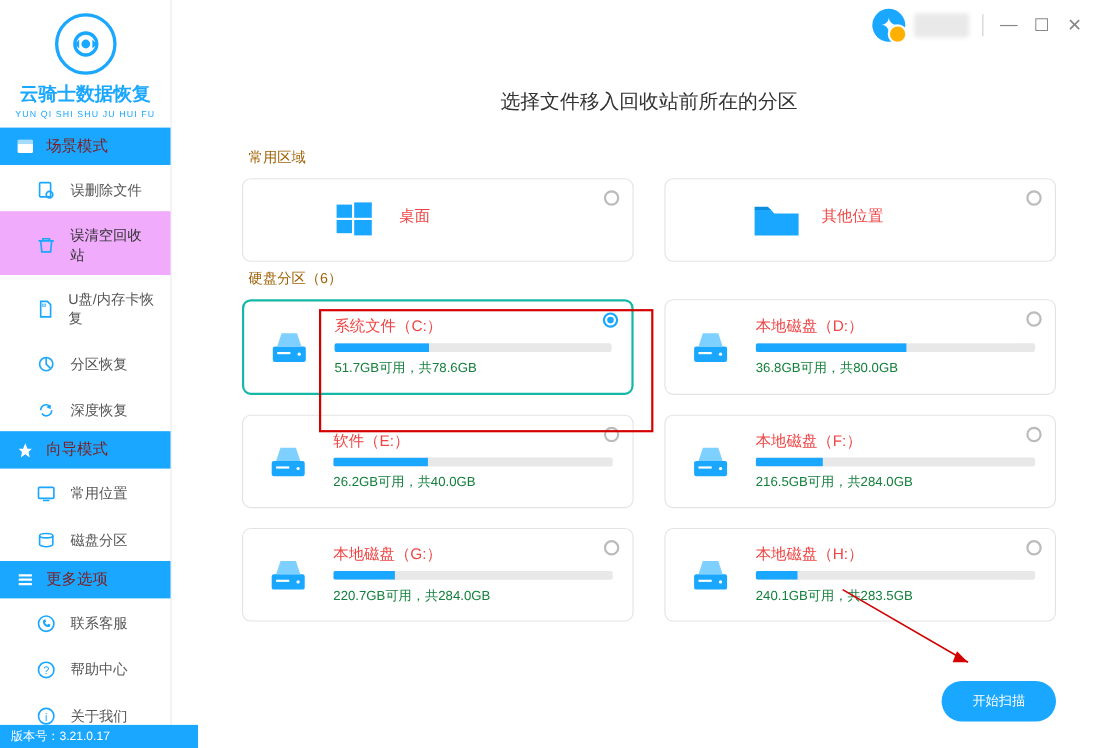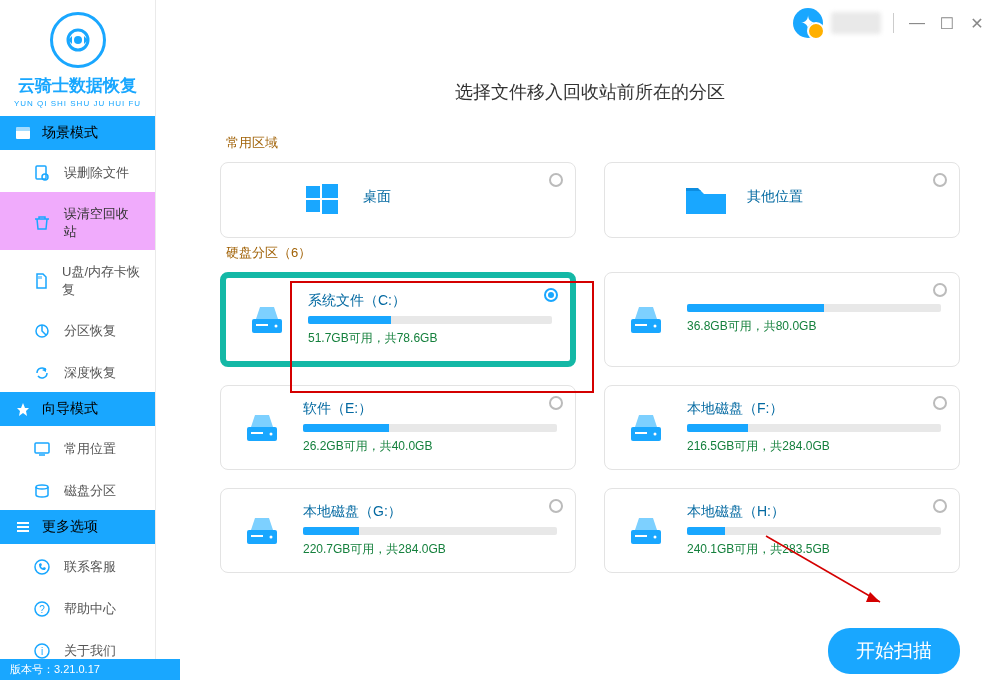--- a/index.html
+++ b/index.html
@@ -12,51 +12,51 @@
 .titlebar .divider { width: 1px; height: 20px; background: #ccc; margin: 0 4px; }
 .titlebar .win-btn { width: 22px; height: 22px; display: flex; align-items: center; justify-content: center; color: #888; cursor: pointer; font-size: 16px; }
 
 .sidebar { position: absolute; left: 0; top: 0; width: 156px; height: 100%; border-right: 1px solid #eaeaea; background: #fff; }
 .logo-block { padding: 12px 0 8px; text-align: center; }
 .logo-circle { width: 56px; height: 56px; margin: 0 auto 6px; border: 3px solid #19a7ff; border-radius: 50%; position: relative; }
 .logo-circle svg { position: absolute; left: 50%; top: 50%; transform: translate(-50%,-50%); }
 .logo-title { color: #19a7ff; font-size: 17px; font-weight: bold; }
 .logo-sub { color: #19a7ff; font-size: 8px; letter-spacing: 1px; margin-top: 2px; }
 
-.section-header { background: #19a7ff; color: #000000; font-size: 14px; padding: 8px 14px; display: flex; align-items: center; gap: 10px; }
+.section-header { background: #19a7ff; color: #7f1d1d; font-size: 14px; padding: 8px 14px; display: flex; align-items: center; gap: 10px; }
 .section-header .sh-icon { width: 18px; height: 18px; display: flex; align-items: center; justify-content: center; }
 
 .menu-item { display: flex; align-items: center; gap: 12px; padding: 13px 14px 9px 32px; font-size: 13px; color: #555; cursor: pointer; }
 .menu-item.selected { background: #f0abfc; color: #333; }
 .menu-item .mi-icon { width: 20px; height: 20px; display: flex; align-items: center; justify-content: center; color: #19a7ff; }
 
 .version-bar { position: absolute; bottom: 0; left: 0; width: 180px; background: #19a7ff; color: #fff; font-size: 11px; padding: 3px 10px; }
 
 .main { position: absolute; left: 180px; top: 0; right: 0; bottom: 0; padding: 40px 40px 20px 40px; }
 .main-title { text-align: center; font-size: 18px; color: #333; margin: 40px 0 30px; }
 .section-label { font-size: 13px; color: #a16207; margin: 6px 0 10px 6px; }
 
 .grid { display: grid; grid-template-columns: 1fr 1fr; gap: 18px 28px; }
 .card { border: 1px solid #e3e3e3; border-radius: 8px; padding: 14px 18px; position: relative; display: flex; align-items: center; gap: 18px; min-height: 60px; }
 .card.small { min-height: 60px; align-items: center; }
-.card.selected { border: 6px solid #14b8a6; }
+.card.selected { border: 2px solid #14b8a6; }
 .card .radio { position: absolute; top: 10px; right: 12px; width: 14px; height: 14px; border: 2px solid #bbb; border-radius: 50%; }
 .card.selected .radio { border-color: #19a7ff; }
 .card.selected .radio::after { content: ""; position: absolute; inset: 2px; background: #19a7ff; border-radius: 50%; }
 .card-icon { width: 46px; height: 46px; display: flex; align-items: center; justify-content: center; flex-shrink: 0; }
 .card-body { flex: 1; min-width: 0; }
-.card-title { font-size: 14px; color: #0369a1; margin-bottom: 6px; }
+.card-title { font-size: 14px; color: #ef4444; margin-bottom: 6px; }
 .progress-bar { height: 8px; background: #e8e8e8; border-radius: 2px; overflow: hidden; margin-bottom: 6px; }
 .progress-fill { height: 100%; background: #19a7ff; }
 .card-sub { font-size: 12px; color: #15803d; }
 
 .highlight-box { position: absolute; border: 2px solid #d40000; pointer-events: none; }
 .arrow-svg { position: absolute; pointer-events: none; }
 
-.scan-btn { position: absolute; right: 40px; bottom: 6px; background: #19a7ff; color: #fff; border: none; border-radius: 22px; padding: 10px 28px; font-size: 19px; cursor: pointer; }
+.scan-btn { position: absolute; right: 40px; bottom: 24px; background: #19a7ff; color: #fff; border: none; border-radius: 22px; padding: 10px 28px; font-size: 12px; cursor: pointer; }
 
 .disk-section { margin-top: 2px; }
 </style>
 </head>
 <body>
 
 <div class="titlebar">
   <div class="user-badge">✦</div>
   <div class="blur"></div>
   <div class="divider"></div>
@@ -265,20 +265,21 @@
         <div class="card">
     <div class="card-icon">
       <svg width="42" height="42" viewBox="0 0 42 42">
               <rect x="6" y="20" width="30" height="14" rx="2" fill="#19a7ff"></rect>
               <path d="M10 20 L14 8 H28 L32 20 Z" fill="#7dd0ff"></path>
               <circle cx="30" cy="27" r="1.5" fill="#fff"></circle>
               <rect x="10" y="25" width="12" height="2" fill="#fff"></rect>
             </svg>
     </div>
     <div class="card-body">
+      <div class="card-title">本地磁盘（D:）</div>
       <div class="progress-bar">
               <div class="progress-fill" style="width:54%"></div>
             </div>
       <div class="card-sub">36.8GB可用，共80.0GB</div>
     </div>
     <div class="radio"></div>
         </div>
         <div class="card">
     <div class="card-icon">
       <svg width="42" height="42" viewBox="0 0 42 42">

